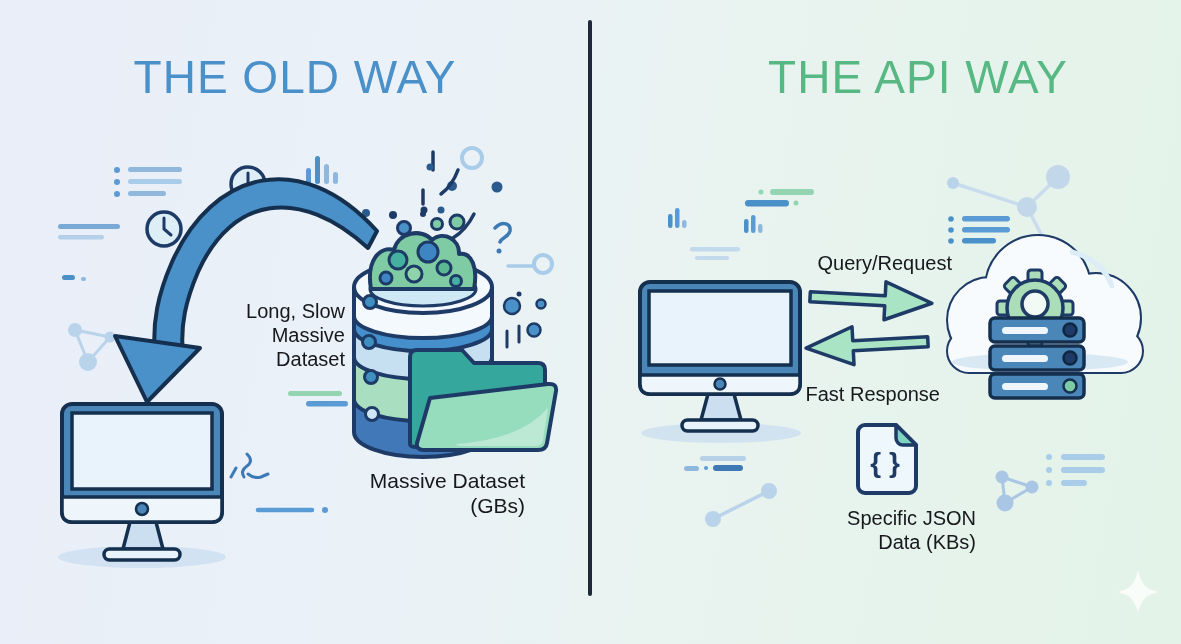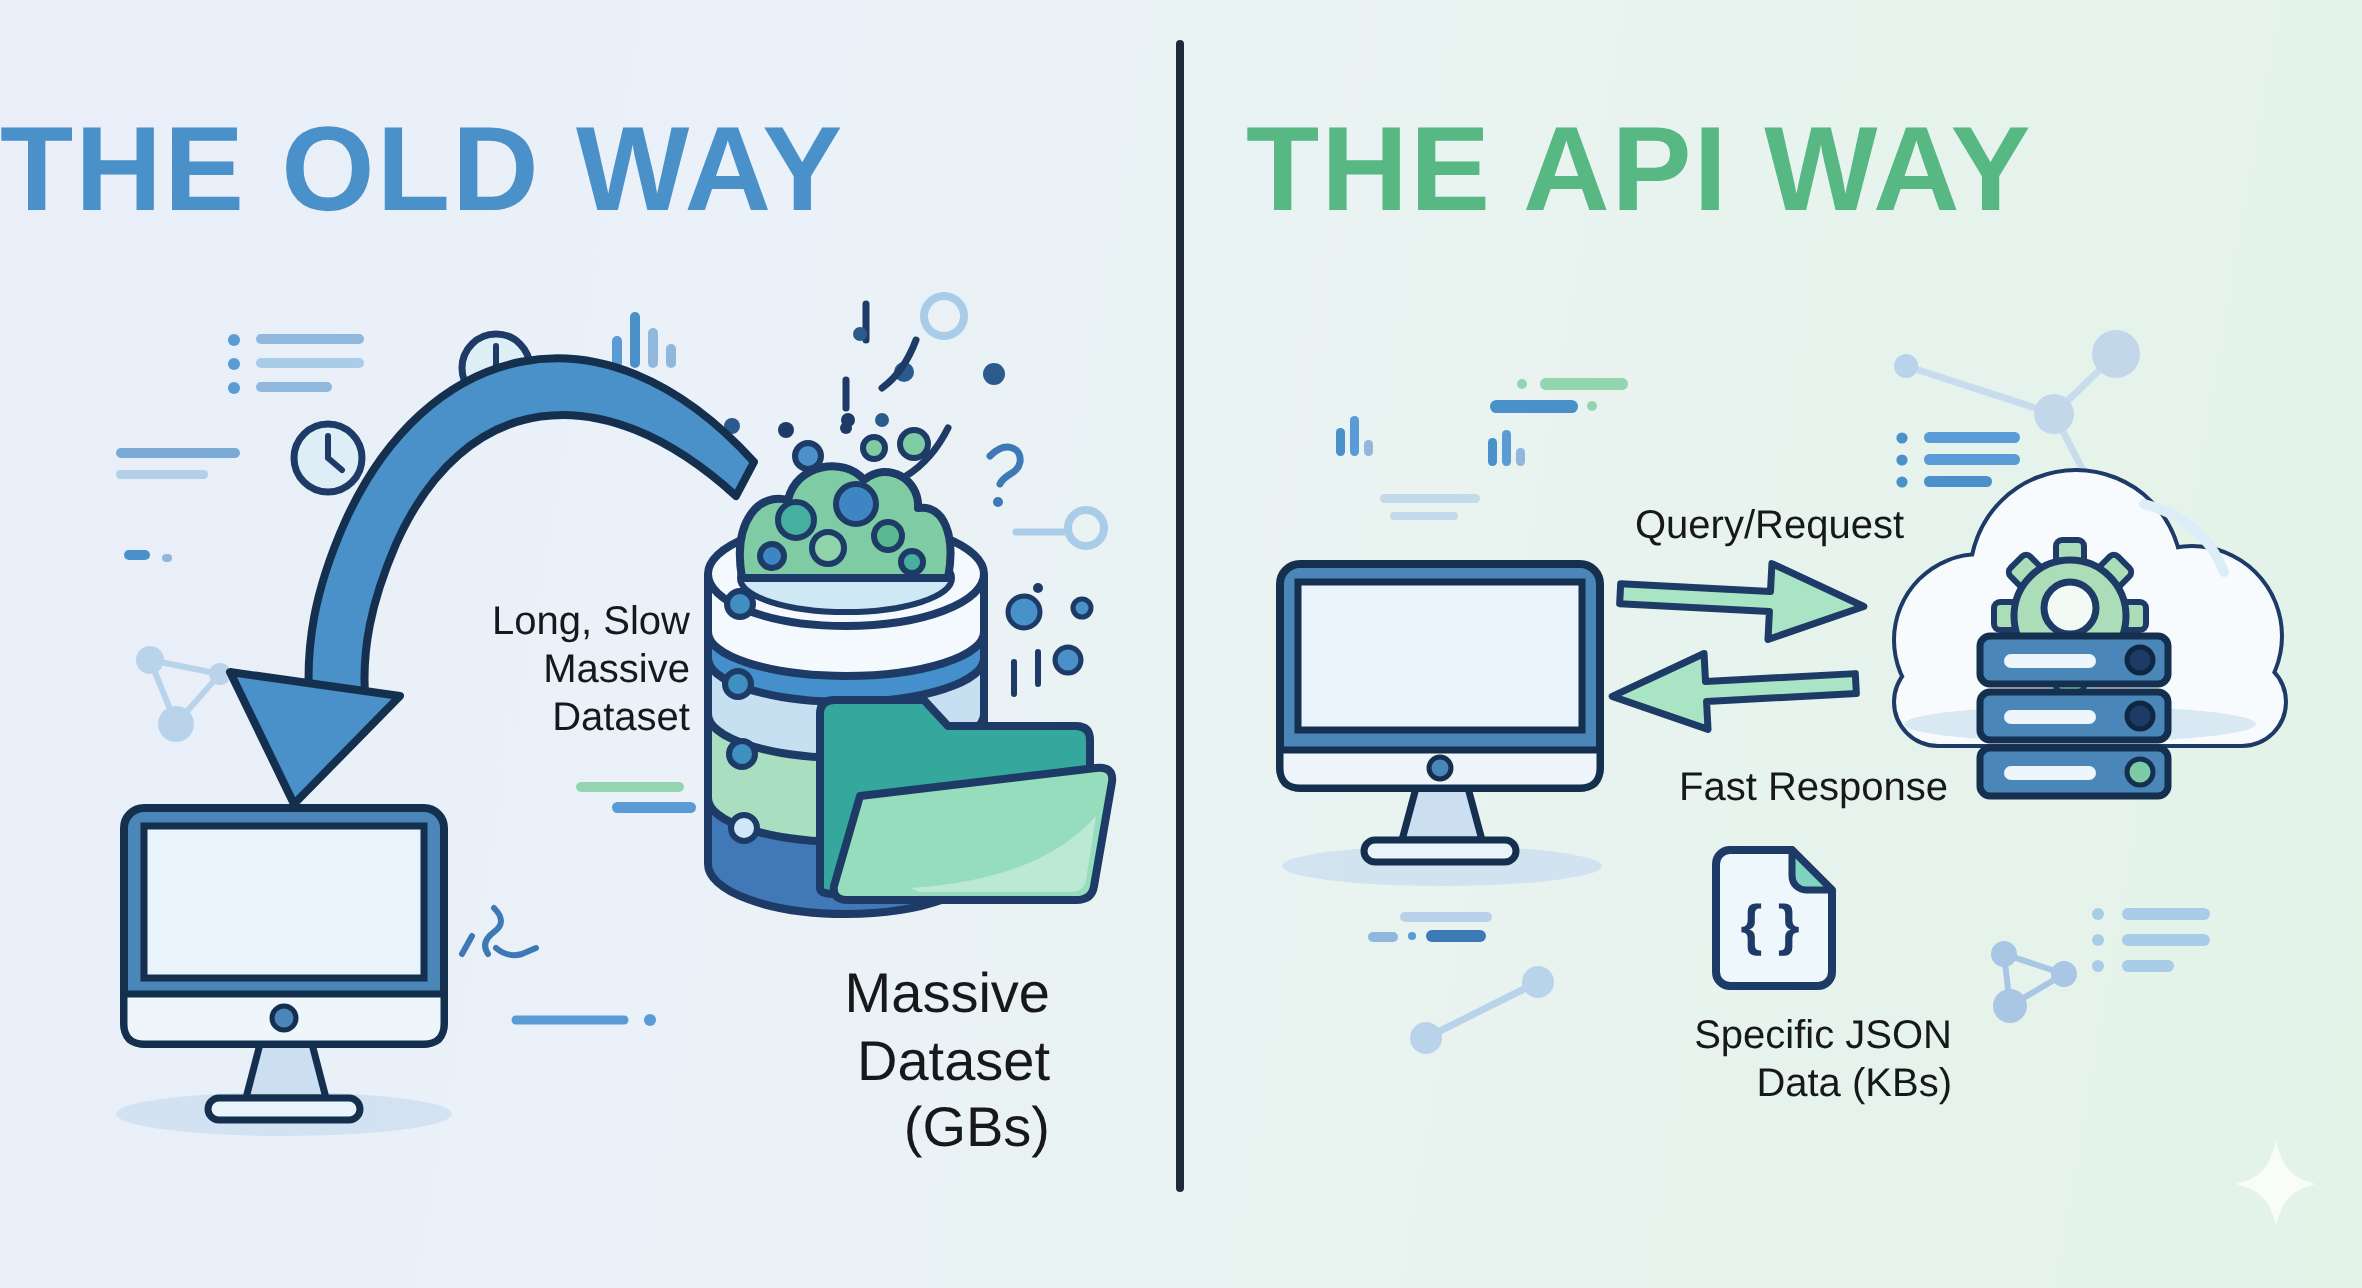--- a/index.html
+++ b/index.html
@@ -3,34 +3,34 @@
 <meta charset="utf-8">
 <style>
   html,body{margin:0;padding:0;}
   .canvas{
     position:relative;width:1181px;height:644px;overflow:hidden;
     font-family:"Liberation Sans",sans-serif;
     background:linear-gradient(100deg,#e9eef8 0%,#eaf1f8 32%,#e9f3f0 58%,#e3f3e8 100%);
   }
   .art{position:absolute;left:0;top:0;}
   .title{
-    position:absolute;top:50px;width:590px;text-align:left;
-    font-size:60px;font-weight:700;letter-spacing:1px;
+    position:absolute;top:50px;width:590px;text-align:center;
+    font-size:46px;font-weight:400;letter-spacing:1px;
   }
   .title.old{left:0;color:#4a90c9;}
   .title.api{left:623px;color:#57b884;}
   .divider{position:absolute;left:588px;top:20px;width:4px;height:576px;background:#1e2a3a;border-radius:2px;}
   .lbl{
     position:absolute;text-align:right;color:#16181c;
     font-size:20px;line-height:1.2;font-weight:500;
   }
   .lbl.process{left:190px;top:299px;width:155px;}
-  .lbl.dataset{left:345px;top:468px;width:180px;font-size:28px;margin-top:12px;}
+  .lbl.dataset{left:345px;top:468px;width:180px;font-size:21px;}
   .lbl.query{left:792px;top:251px;width:160px;}
-  .lbl.fast{left:814px;top:382px;width:160px;}
+  .lbl.fast{left:780px;top:382px;width:160px;}
   .lbl.apiserver{left:956px;top:401px;width:160px;letter-spacing:0.5px;}
   .lbl.jsonfile{left:796px;top:506px;width:180px;}
 </style>
 </head>
 <body>
 
 <div class="canvas">
 
   <svg class="art" width="1181" height="644" viewBox="0 0 1181 644">
 

